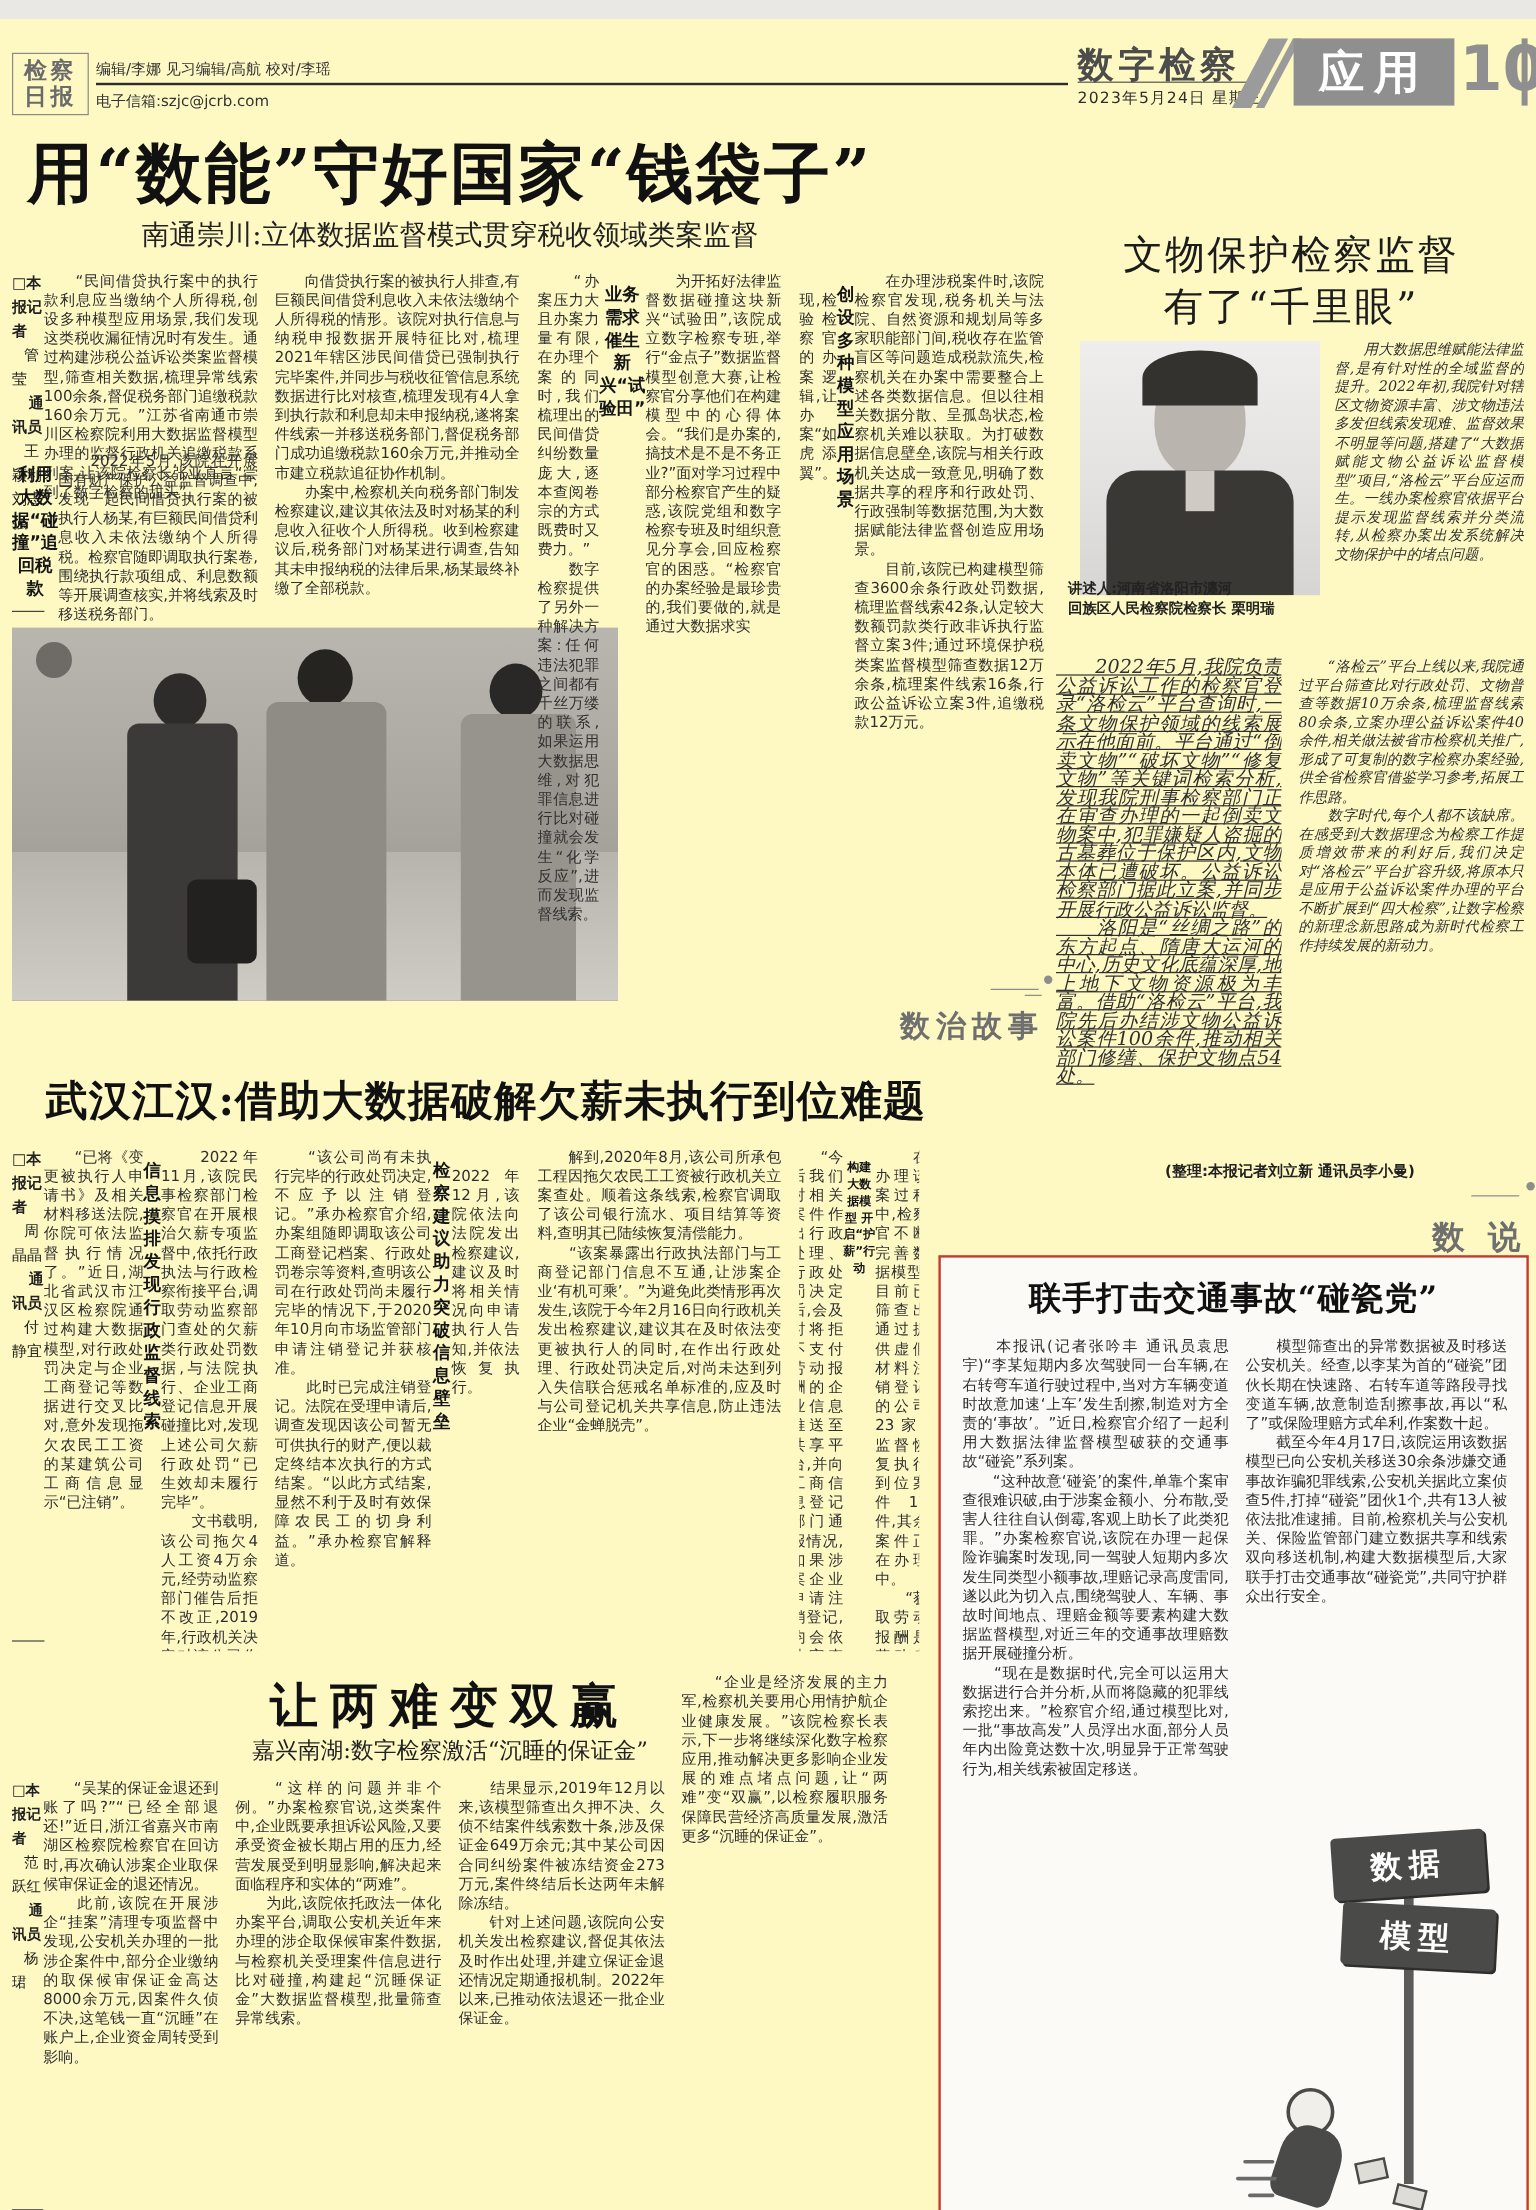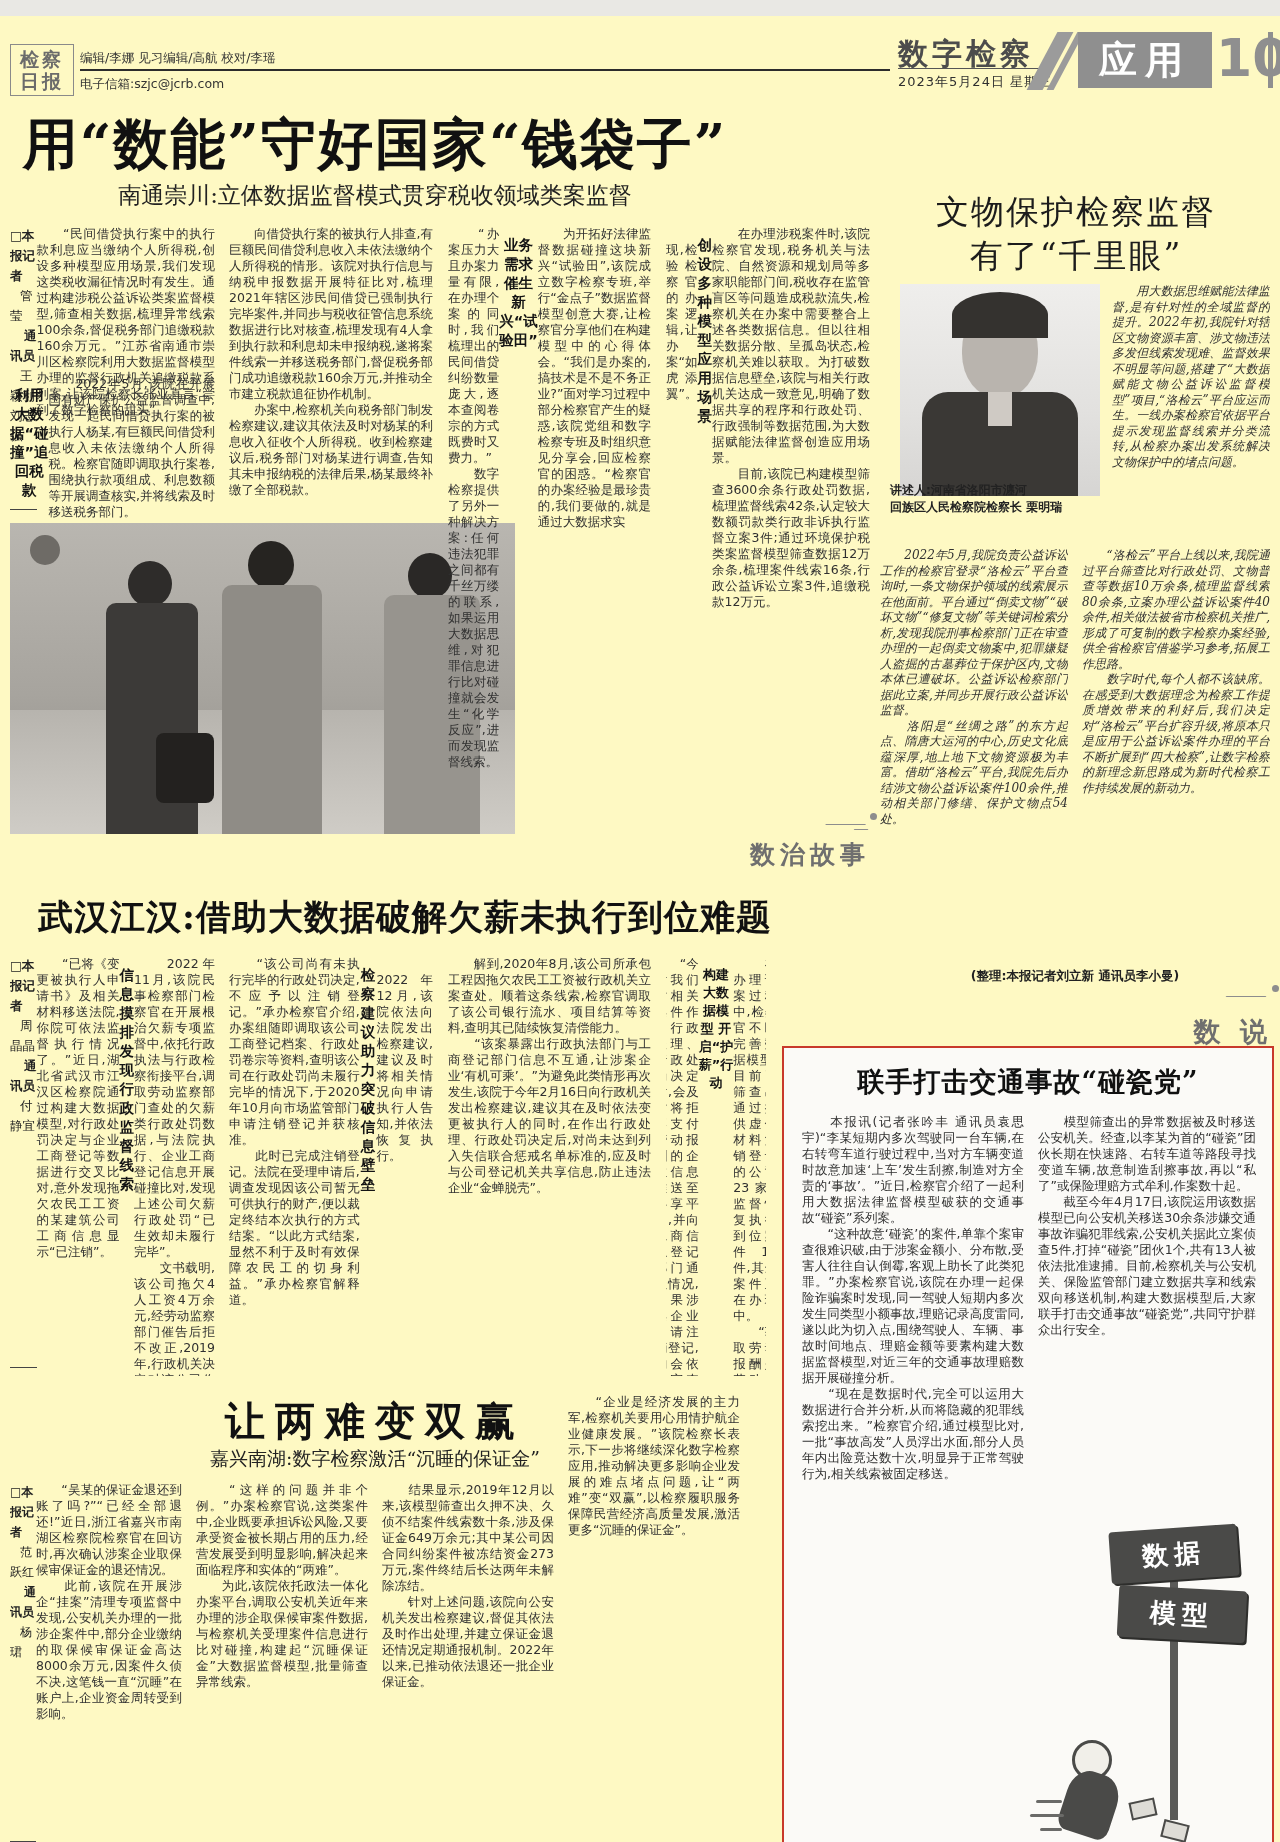--- a/index.html
+++ b/index.html
@@ -155,21 +155,21 @@
     <div class="body-txt">　　2022年12月,该院依法向法院发出检察建议,建议及时将相关情况向申请执行人告知,并依法恢复执行。</div>
   </div>
 
   <div class="abs colflow" style="left:448px;top:940px;width:203px;height:420px;">
     <div class="body-txt">　　解到,2020年8月,该公司所承包工程因拖欠农民工工资被行政机关立案查处。顺着这条线索,检察官调取了该公司银行流水、项目结算等资料,查明其已陆续恢复清偿能力。
 　　“该案暴露出行政执法部门与工商登记部门信息不互通,让涉案企业‘有机可乘’。”为避免此类情形再次发生,该院于今年2月16日向行政机关发出检察建议,建议其在及时依法变更被执行人的同时,在作出行政处理、行政处罚决定后,对尚未达到列入失信联合惩戒名单标准的,应及时与公司登记机关共享信息,防止违法企业“金蝉脱壳”。</div>
   </div>
 
   <div class="abs colflow" style="left:666px;top:940px;width:100px;height:420px;">
     <div class="body-txt">　　“今后我们对相关案件作出行政处理、行政处罚决定后,会及时将拒不支付劳动报酬的企业信息推送至共享平台,并向工商信息登记部门通报情况,如果涉案企业申请注销登记,均会依法审查其是否存在逃避执行情形。”该行政机关相关负责人表示。</div>
-    <div class="subhead" style="font-size:13px;">构建大数据模型 开启“护薪”行动</div>
+    <div class="subhead" style="font-size:10px;">构建大数据模型 开启“护薪”行动</div>
     <div class="body-txt">　　在办理该案过程中,检察官不断完善数据模型,目前已筛查出通过提供虚假材料注销登记的公司23家,监督恢复执行到位案件17件,其余案件正在办理中。
 　　“获取劳动报酬是劳动者依法享有的基本权利,更关乎千家万户的幸福安宁。”该院相关负责人表示,将持续深化大数据赋能,以“护薪”行动守护劳动者“钱袋子”。</div>
   </div>
 
   <div class="abs h1" style="left:10px;top:1378px;width:730px;font-size:40px;letter-spacing:10px;">让两难变双赢</div>
   <div class="abs sub" style="left:10px;top:1430px;width:730px;font-size:19px;">嘉兴南湖:数字检察激活“沉睡的保证金”</div>
 
   <div class="abs colflow" style="left:10px;top:1466px;width:172px;height:368px;">
     <div class="byline" style="font-size:12px;">
       <span>□本报记者</span><span class="nm">范跃红</span><br>
@@ -204,21 +204,21 @@
   <div class="abs caption" style="left:890px;top:466px;width:220px;text-align:left;font-weight:bold;font-family:'DejaVu Sans',sans-serif;">
     <div>讲述人:河南省洛阳市瀍河</div>
     <div>回族区人民检察院检察长  栗明瑞</div>
   </div>
 
   <div class="abs colflow kai" style="left:1112px;top:268px;width:158px;height:250px;">
     <div class="body-txt kai" style="font-size:12px;line-height:15.5px;">　　用大数据思维赋能法律监督,是有针对性的全域监督的提升。2022年初,我院针对辖区文物资源丰富、涉文物违法多发但线索发现难、监督效果不明显等问题,搭建了“大数据赋能文物公益诉讼监督模型”项目,“洛检云”平台应运而生。一线办案检察官依据平台提示发现监督线索并分类流转,从检察办案出发系统解决文物保护中的堵点问题。</div>
   </div>
 
   <div class="abs colflow" style="left:880px;top:532px;width:188px;height:420px;">
-    <div class="body-txt kai" style="font-size:12px;line-height:15.5px;">　　2022年5月,我院负责公益诉讼工作的检察官登录“洛检云”平台查询时,一条文物保护领域的线索展示在他面前。平台通过“倒卖文物”“破坏文物”“修复文物”等关键词检索分析,发现我院刑事检察部门正在审查办理的一起倒卖文物案中,犯罪嫌疑人盗掘的古墓葬位于保护区内,文物本体已遭破坏。公益诉讼检察部门据此立案,并同步开展行政公益诉讼监督。
+    <div class="body-txt kai" style="font-size:16px;line-height:15.5px;text-decoration:underline;">　　2022年5月,我院负责公益诉讼工作的检察官登录“洛检云”平台查询时,一条文物保护领域的线索展示在他面前。平台通过“倒卖文物”“破坏文物”“修复文物”等关键词检索分析,发现我院刑事检察部门正在审查办理的一起倒卖文物案中,犯罪嫌疑人盗掘的古墓葬位于保护区内,文物本体已遭破坏。公益诉讼检察部门据此立案,并同步开展行政公益诉讼监督。
 　　洛阳是“丝绸之路”的东方起点、隋唐大运河的中心,历史文化底蕴深厚,地上地下文物资源极为丰富。借助“洛检云”平台,我院先后办结涉文物公益诉讼案件100余件,推动相关部门修缮、保护文物点54处。</div>
   </div>
   <div class="abs colflow" style="left:1082px;top:532px;width:188px;height:420px;">
     <div class="body-txt kai" style="font-size:12px;line-height:15.5px;">　　“洛检云”平台上线以来,我院通过平台筛查比对行政处罚、文物普查等数据10万余条,梳理监督线索80余条,立案办理公益诉讼案件40余件,相关做法被省市检察机关推广,形成了可复制的数字检察办案经验,供全省检察官借鉴学习参考,拓展工作思路。
 　　数字时代,每个人都不该缺席。在感受到大数据理念为检察工作提质增效带来的利好后,我们决定对“洛检云”平台扩容升级,将原本只是应用于公益诉讼案件办理的平台不断扩展到“四大检察”,让数字检察的新理念新思路成为新时代检察工作持续发展的新动力。</div>
   </div>
   <div class="abs" style="left:880px;top:952px;width:390px;text-align:center;font-weight:bold;font-size:12.5px;color:#222;">(整理:本报记者刘立新  通讯员李小曼)</div>
 
   <div class="abs marker" style="left:880px;top:972px;width:392px;height:50px;">
     <div class="marker-line"></div>

